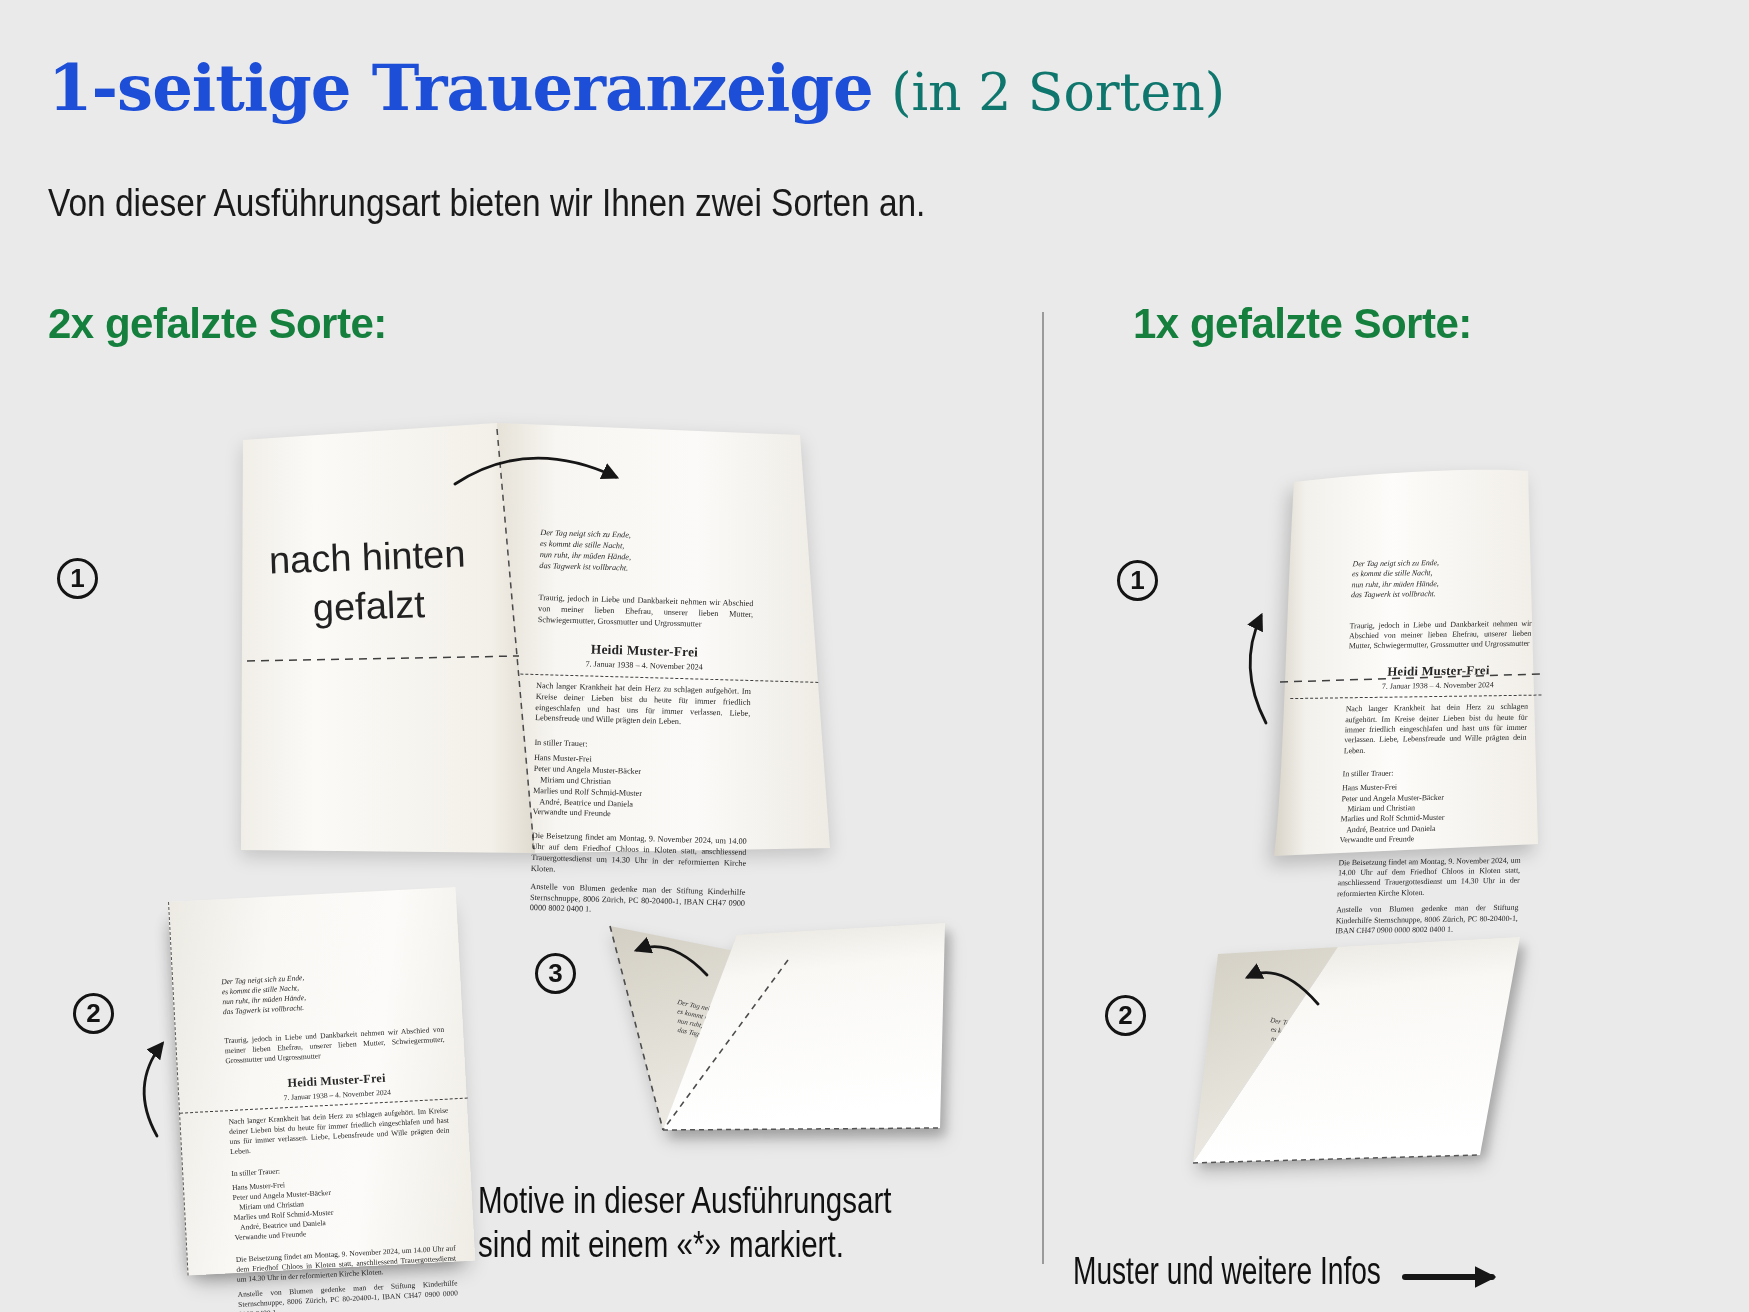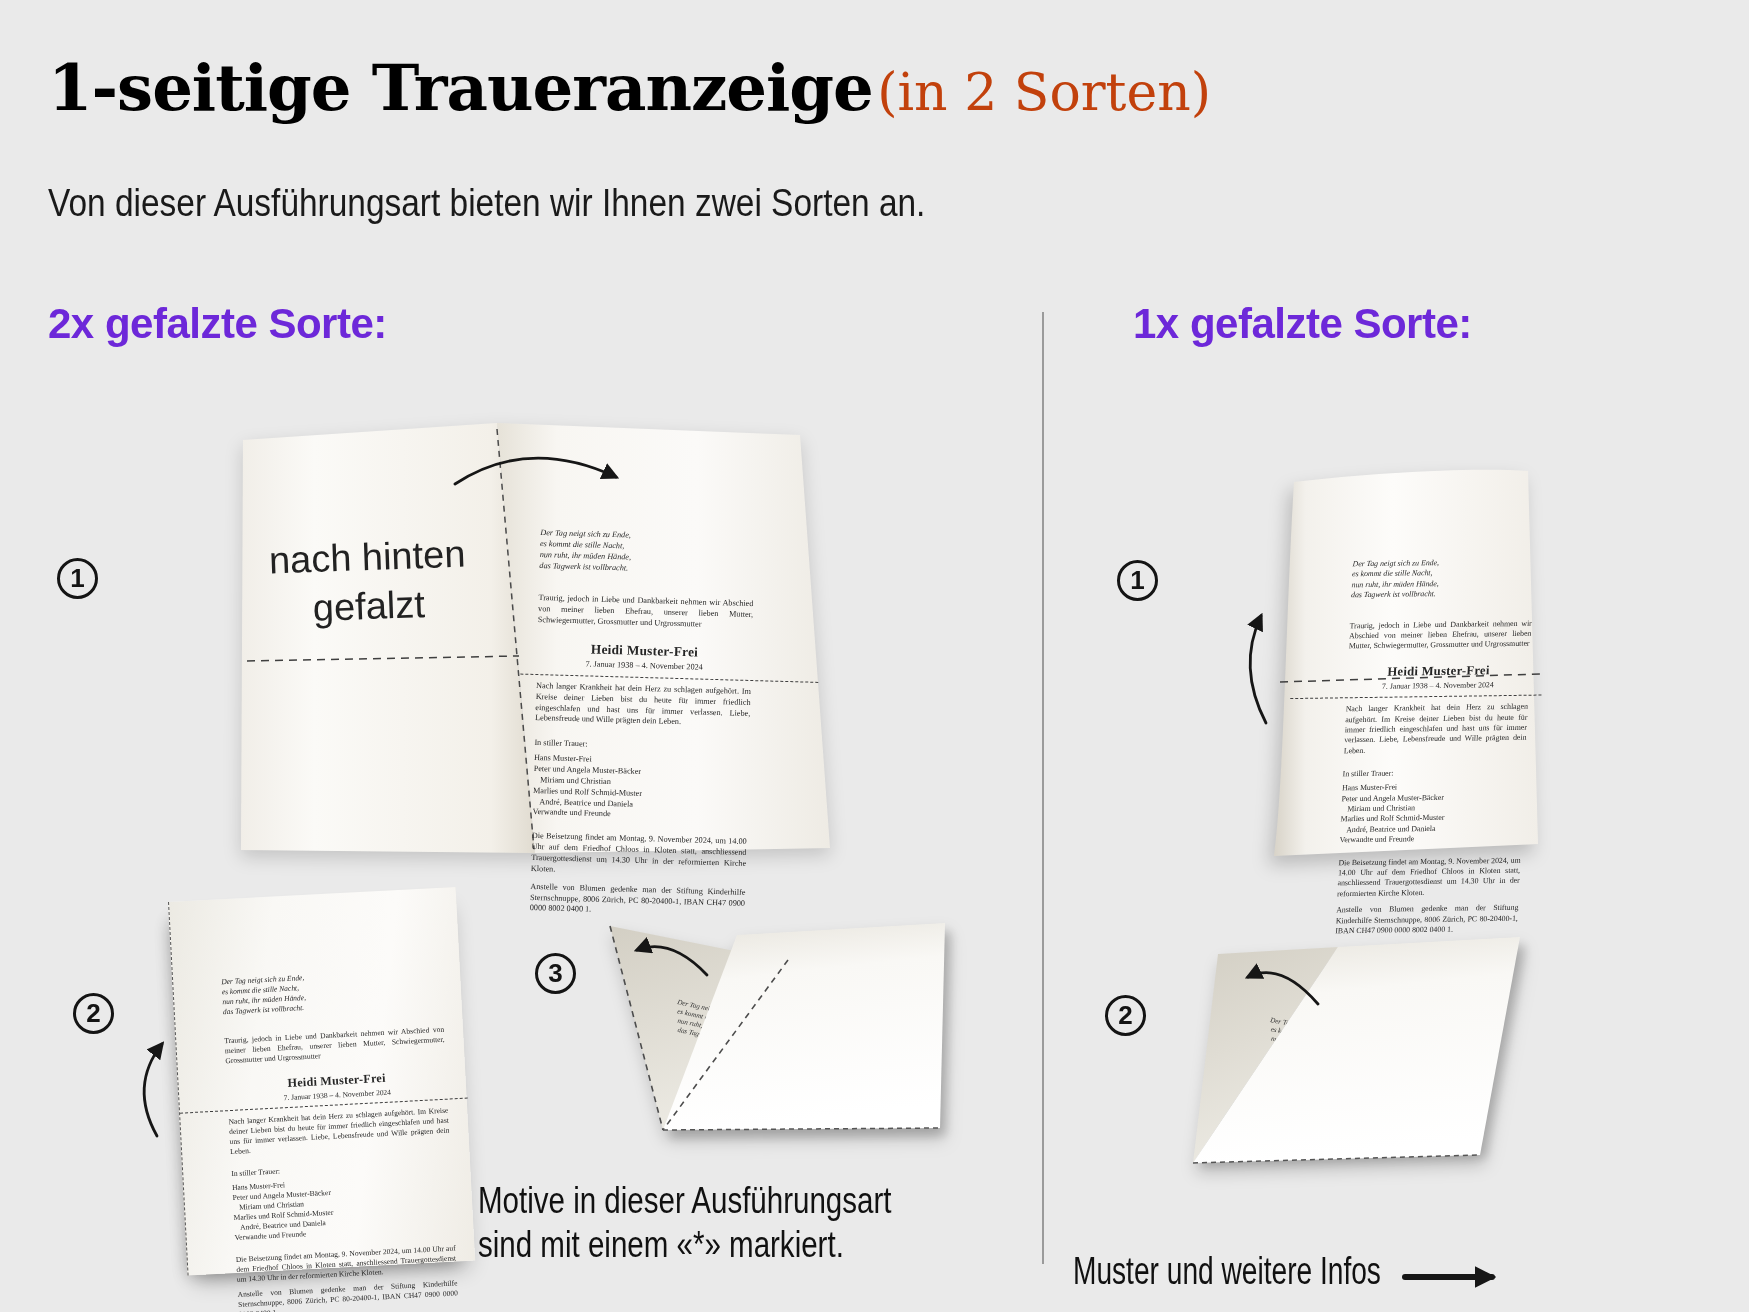--- a/index.html
+++ b/index.html
@@ -3,26 +3,26 @@
 <meta charset="utf-8">
 <style>
   html,body{margin:0;padding:0;background:#dcdcdc;}
   .stage{
     position:relative;width:1749px;height:1312px;overflow:hidden;
     background:#eaeaea;
     font-family:"Liberation Sans",sans-serif;color:#161616;
   }
   
   .title{position:absolute;left:48px;top:50px;white-space:nowrap;}
-  .t-main{font-family:"DejaVu Serif",serif;font-weight:700;font-size:64px;color:#000000;letter-spacing:-1px;}
-  .t-suffix{font-family:"DejaVu Serif",serif;font-weight:400;font-size:52px;color:#c2410c;}
+  .t-main{font-family:"DejaVu Serif",serif;font-weight:700;font-size:64px;color:#1d4ed8;letter-spacing:-1px;}
+  .t-suffix{font-family:"DejaVu Serif",serif;font-weight:400;font-size:52px;color:#0f766e;margin-left:14px;}
   .subtitle{position:absolute;left:48px;top:182px;font-size:38px;color:#1a1a1a;
             transform:scaleX(.88);transform-origin:left center;white-space:nowrap;}
   .v-divider{position:absolute;left:1042px;top:312px;width:2px;height:952px;background:#9b9b9b;}
-  .col-heading{position:absolute;top:300px;font-size:42px;font-weight:700;letter-spacing:-.5px;color:#6d28d9;white-space:nowrap;}
+  .col-heading{position:absolute;top:300px;font-size:42px;font-weight:700;letter-spacing:-.5px;color:#15803d;white-space:nowrap;}
   .col-heading.lft{left:48px;} .col-heading.rgt{left:1133px;}
   
   .badge{position:absolute;width:41px;height:41px;border:3.5px solid #141414;border-radius:50%;
          display:flex;align-items:center;justify-content:center;
          font-size:26px;font-weight:700;color:#141414;box-sizing:border-box;}
   
   .arrows{position:absolute;left:0;top:0;pointer-events:none;}
   .arrow{stroke:#161616;stroke-width:2.8;fill:none;stroke-linecap:round;}
   .arrow.thick{stroke-width:6;}
   

